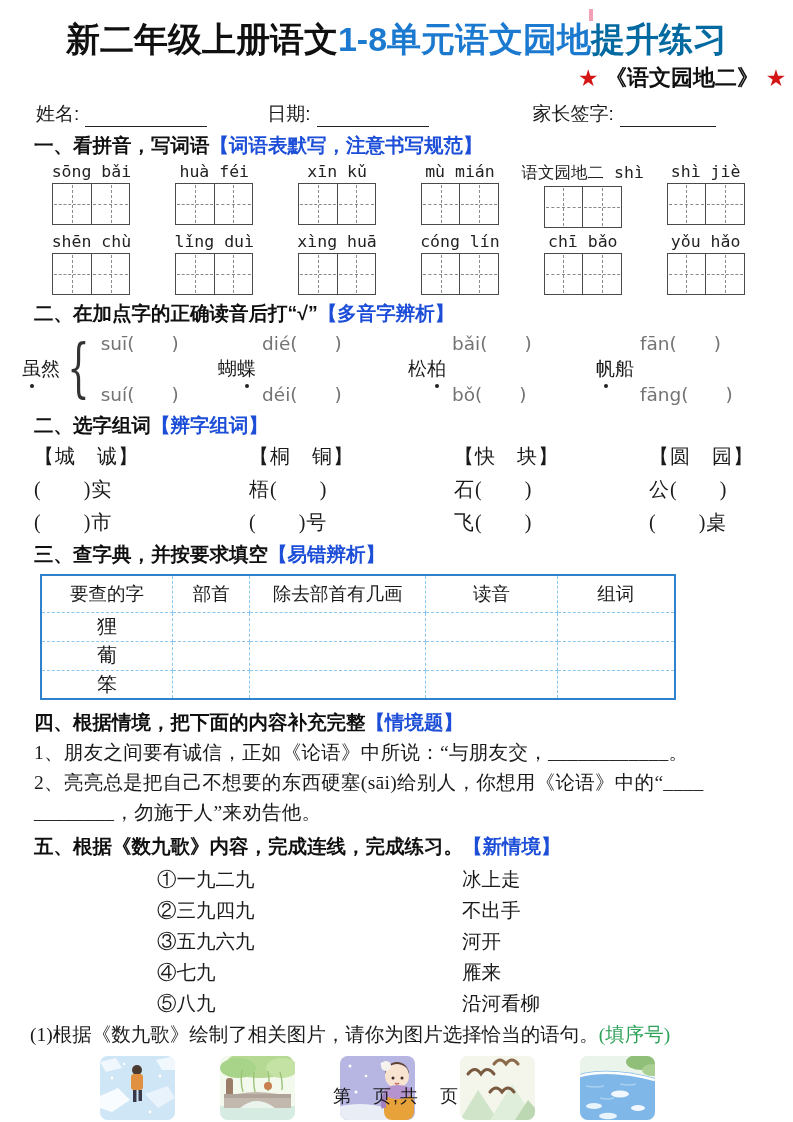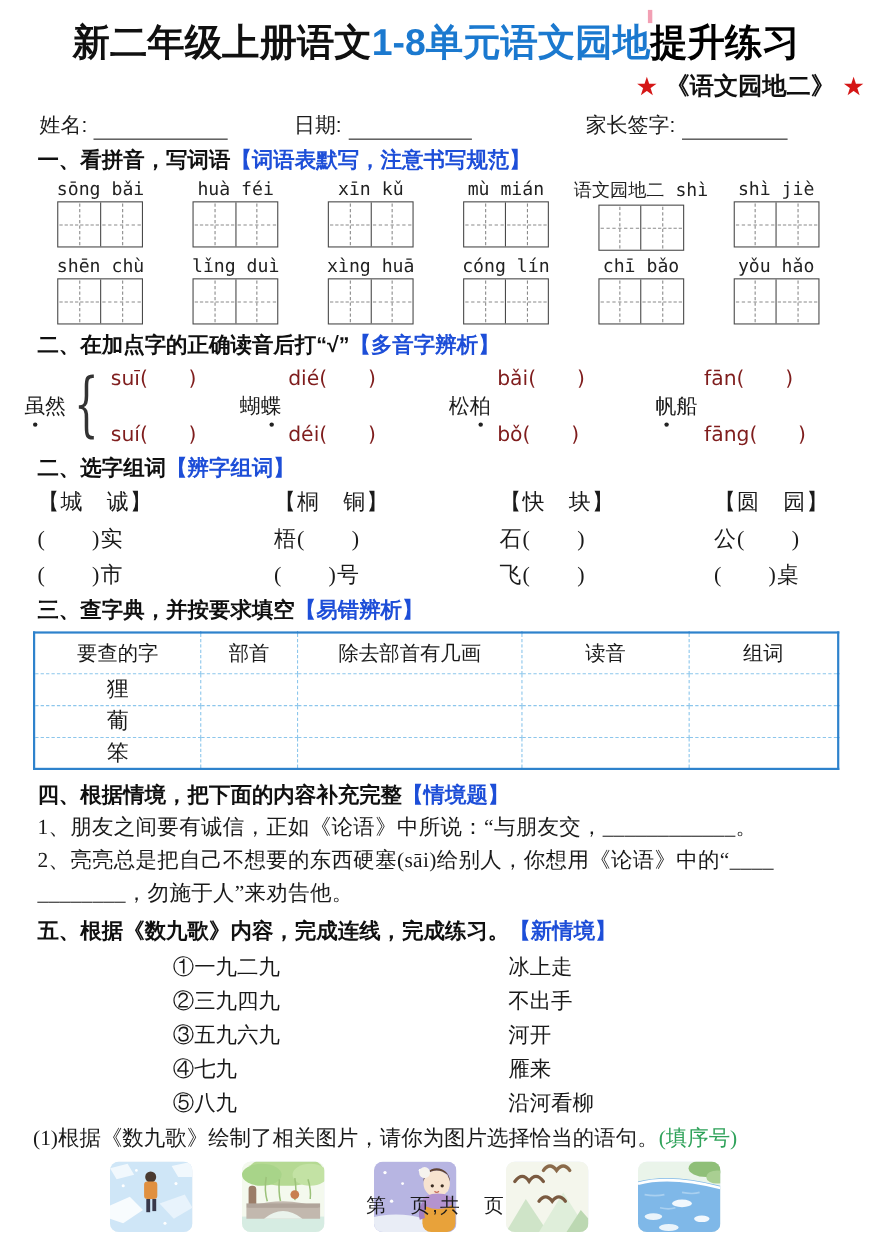--- a/index.html
+++ b/index.html
@@ -6,21 +6,21 @@
   body { background:#fff; }
   .page { position:relative; width:793px; height:1122px; margin:0 auto; background:#fff;
           font-family:"Liberation Serif", serif; color:#1a1a1a; overflow:hidden; }
 
   
   .stray-mark { position:absolute; top:9px; right:200px; width:4px; height:12px; background:#f2a0b4; }
   .title { text-align:center; padding-top:20px; font-family:"Liberation Sans", sans-serif;
            font-weight:700; font-size:34px; letter-spacing:0px; line-height:1.15; }
   .title .t-black { color:#101010; }
   .title .t-blue  { color:#1b79cf; }
-  .title .t-red   { color:#000000; }
+  .title .t-red   { color:#0369a1; }
   .subtitle { text-align:right; font-size:22px; font-weight:700; margin-top:4px; color:#101010; }
   .subtitle .star { color:#d51616; margin:0 8px; font-size:20px; }
 
   .info-row { display:flex; align-items:flex-end; padding:8px 36px 0 36px; font-size:19px;
               font-family:"Liberation Sans", sans-serif; }
   .blank-line { display:inline-block; border-bottom:1.6px solid #222; height:22px; vertical-align:bottom; }
   .w120 { width:122px; margin-left:6px; } .w110 { width:112px; margin-left:6px; } .w95 { width:96px; margin-left:6px; }
   .info-date { margin-left:60px; } .info-sign { margin-left:104px; }
 
   
@@ -42,30 +42,30 @@
   .ms-row { display:flex; padding:4px 10px 0 22px; }
   .ms-group { display:flex; align-items:center; }
   .ms-g1 { width:196px; } .ms-g2 { width:190px; } .ms-g3 { width:188px; } .ms-g4 { width:175px; }
   .ms-word { font-size:19px; white-space:nowrap; }
   .dotchar { position:relative; display:inline-block; }
   .dotchar.dotted::after { content:""; position:absolute; left:50%; bottom:-6px; transform:translateX(-50%);
                            width:4px; height:4px; border-radius:50%; background:#222; }
   .ms-brace { font-family:"DejaVu Serif", serif; font-size:64px; font-weight:200; line-height:0.9;
               transform:scaleX(.55); margin:0 -4px 0 -2px; color:#333; }
   .ms-opts { display:flex; flex-direction:column; gap:26px; margin-left:6px;
-             font-family:"DejaVu Sans", sans-serif; font-size:18.5px; color:#7f1d1d; white-space:pre; }
+             font-family:"DejaVu Sans", sans-serif; font-size:18.5px; color:#737373; white-space:pre; }
 
   
   .cz-block { display:grid; grid-template-columns:215px 205px 195px 1fr; padding:4px 20px 0 34px; font-size:20px; }
   .cz-col { display:flex; flex-direction:column; gap:6px; white-space:pre; }
   .cz-header { font-weight:400; letter-spacing:1px; }
   .cz-row { letter-spacing:1px; }
 
   
-  .dict-table { border-collapse:collapse; margin:6px 30px 0 30px; width:733px;
+  .dict-table { border-collapse:collapse; margin:6px 30px 0 40px; width:636px;
                 border:2.2px solid #2e82cc; font-size:18.5px; }
   .dict-table th, .dict-table td { border:1.4px dashed #8cc6ec; text-align:center; font-weight:400; }
   .dict-table th { height:37px; } .dict-table td { height:29px; font-size:20px; }
   .c1{width:152px;} .c2{width:88px;} .c3{width:205px;} .c4{width:152px;} .c5{width:136px;}
 
   
   .ctx-lines { padding:2px 30px 0 34px; font-size:19.5px; line-height:30px; }
   .ctx-lines .line { letter-spacing:.3px; }
 
   

